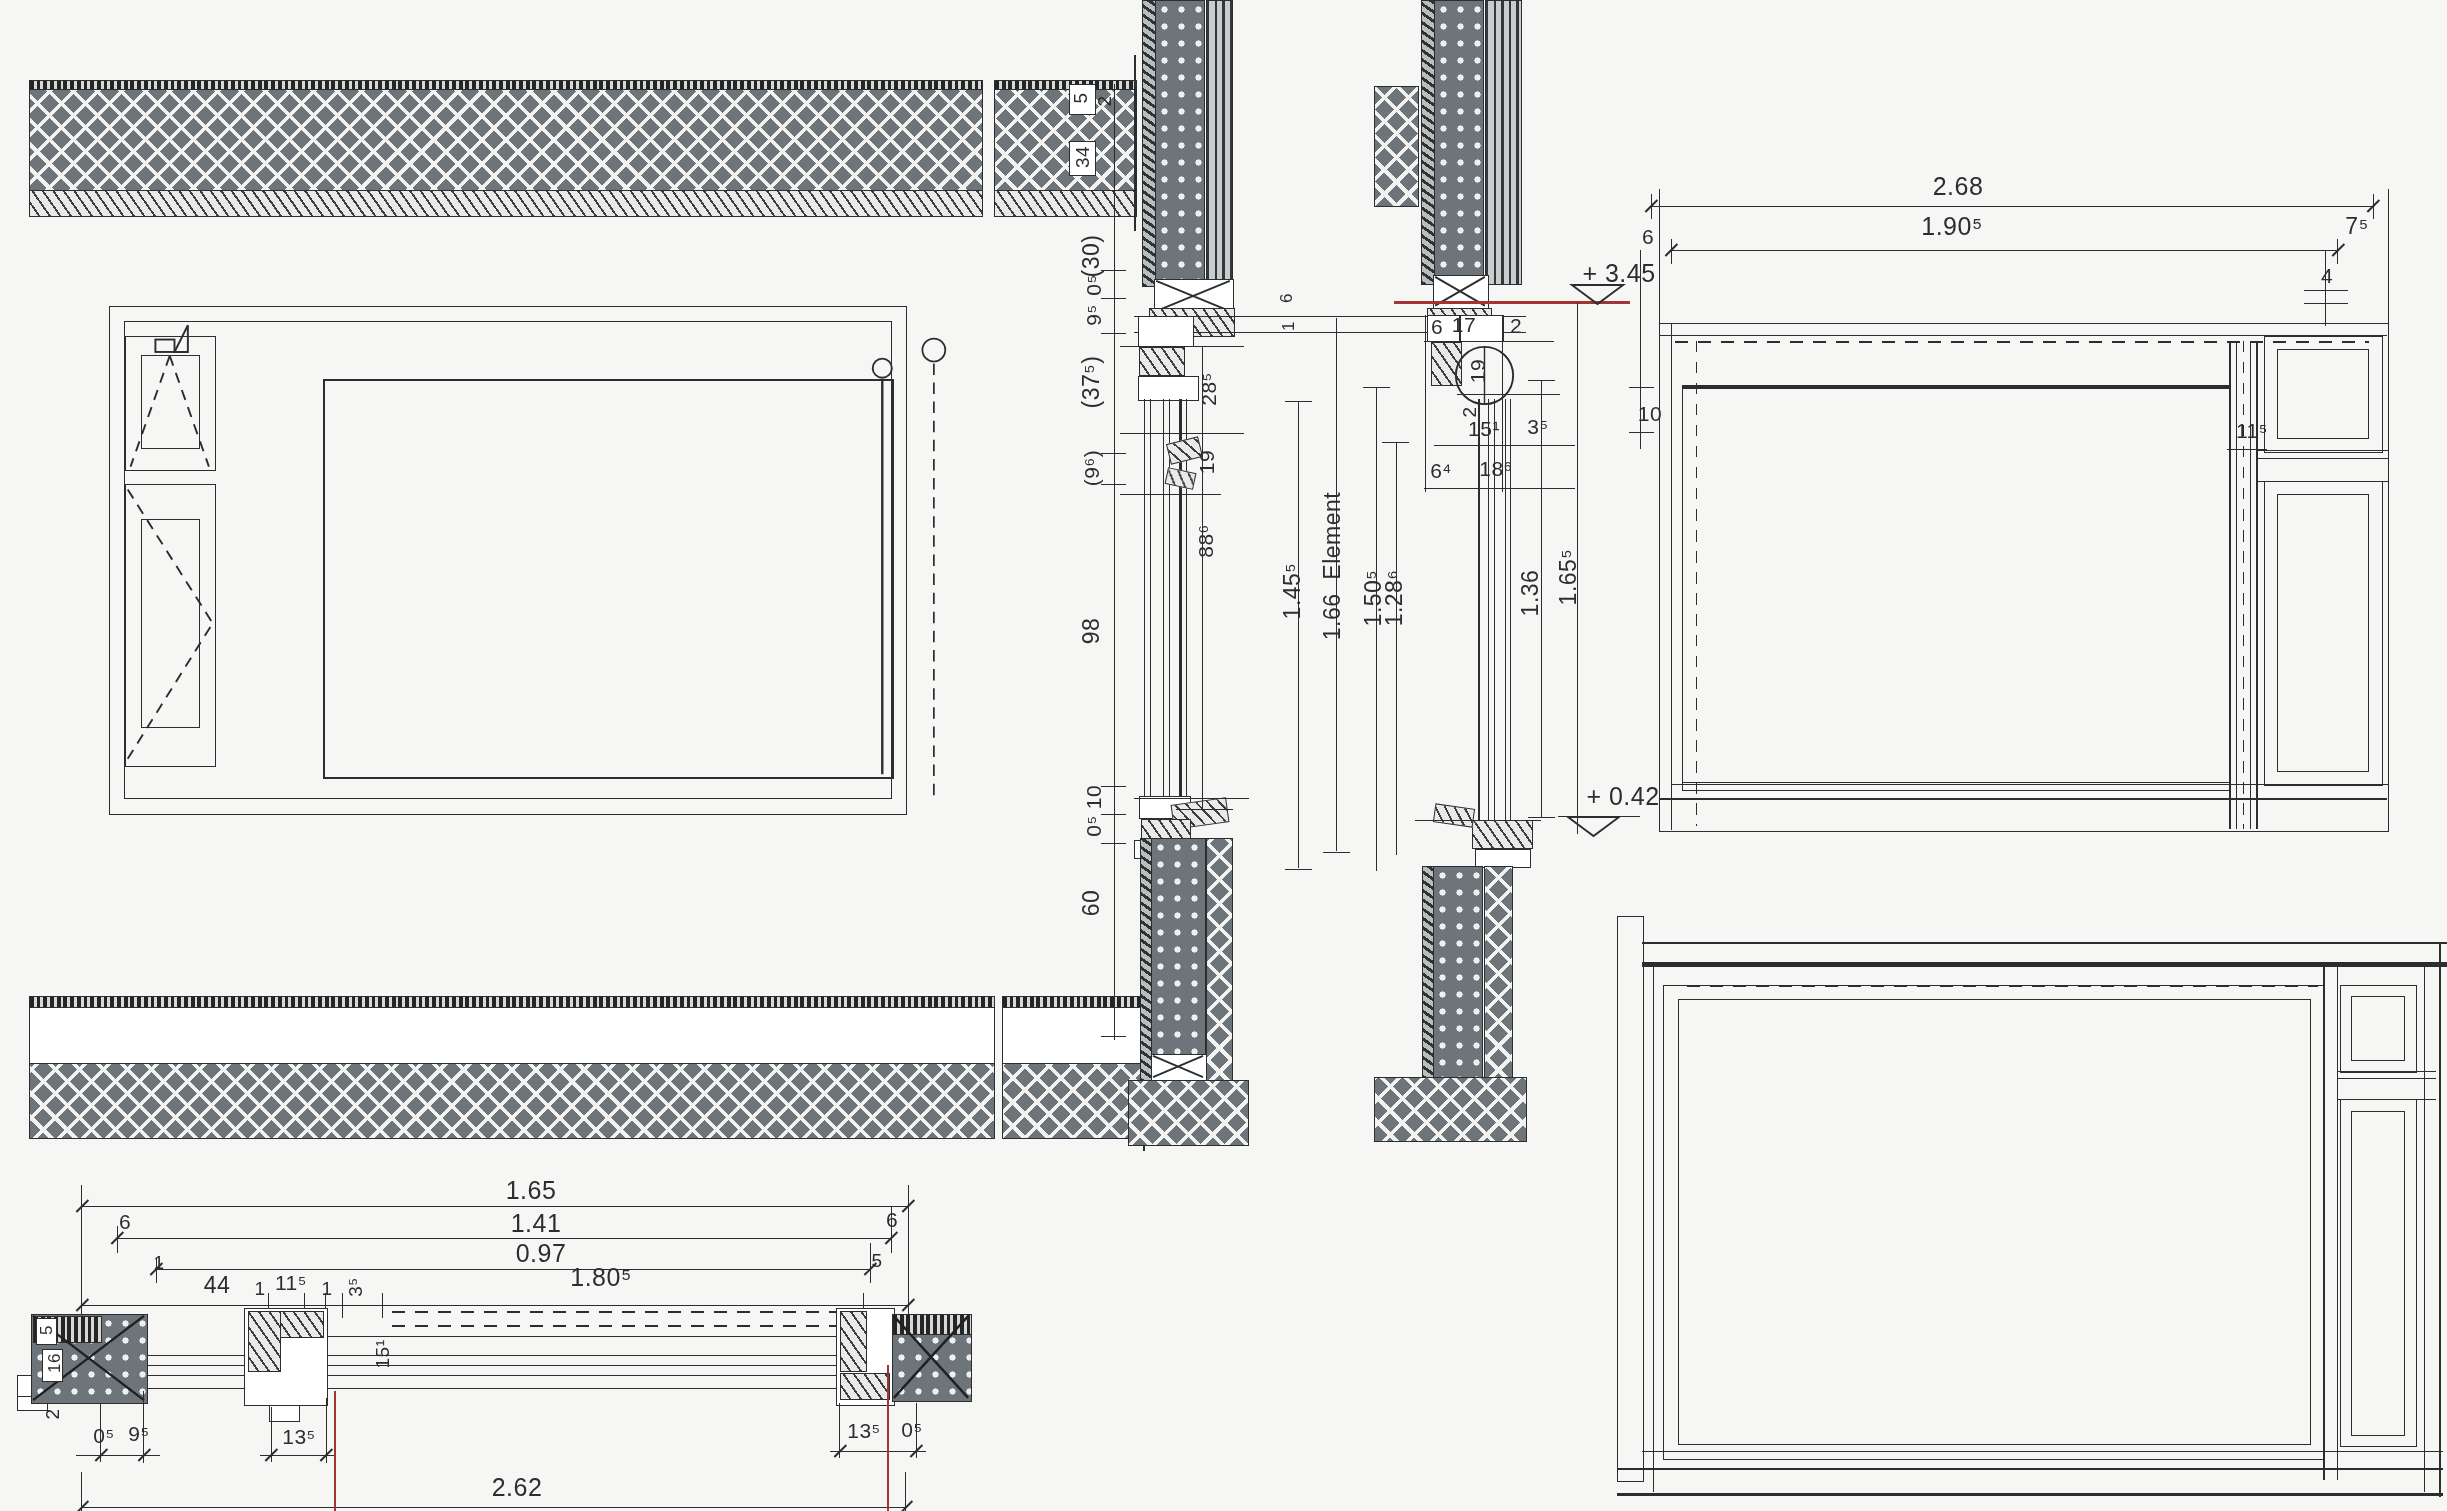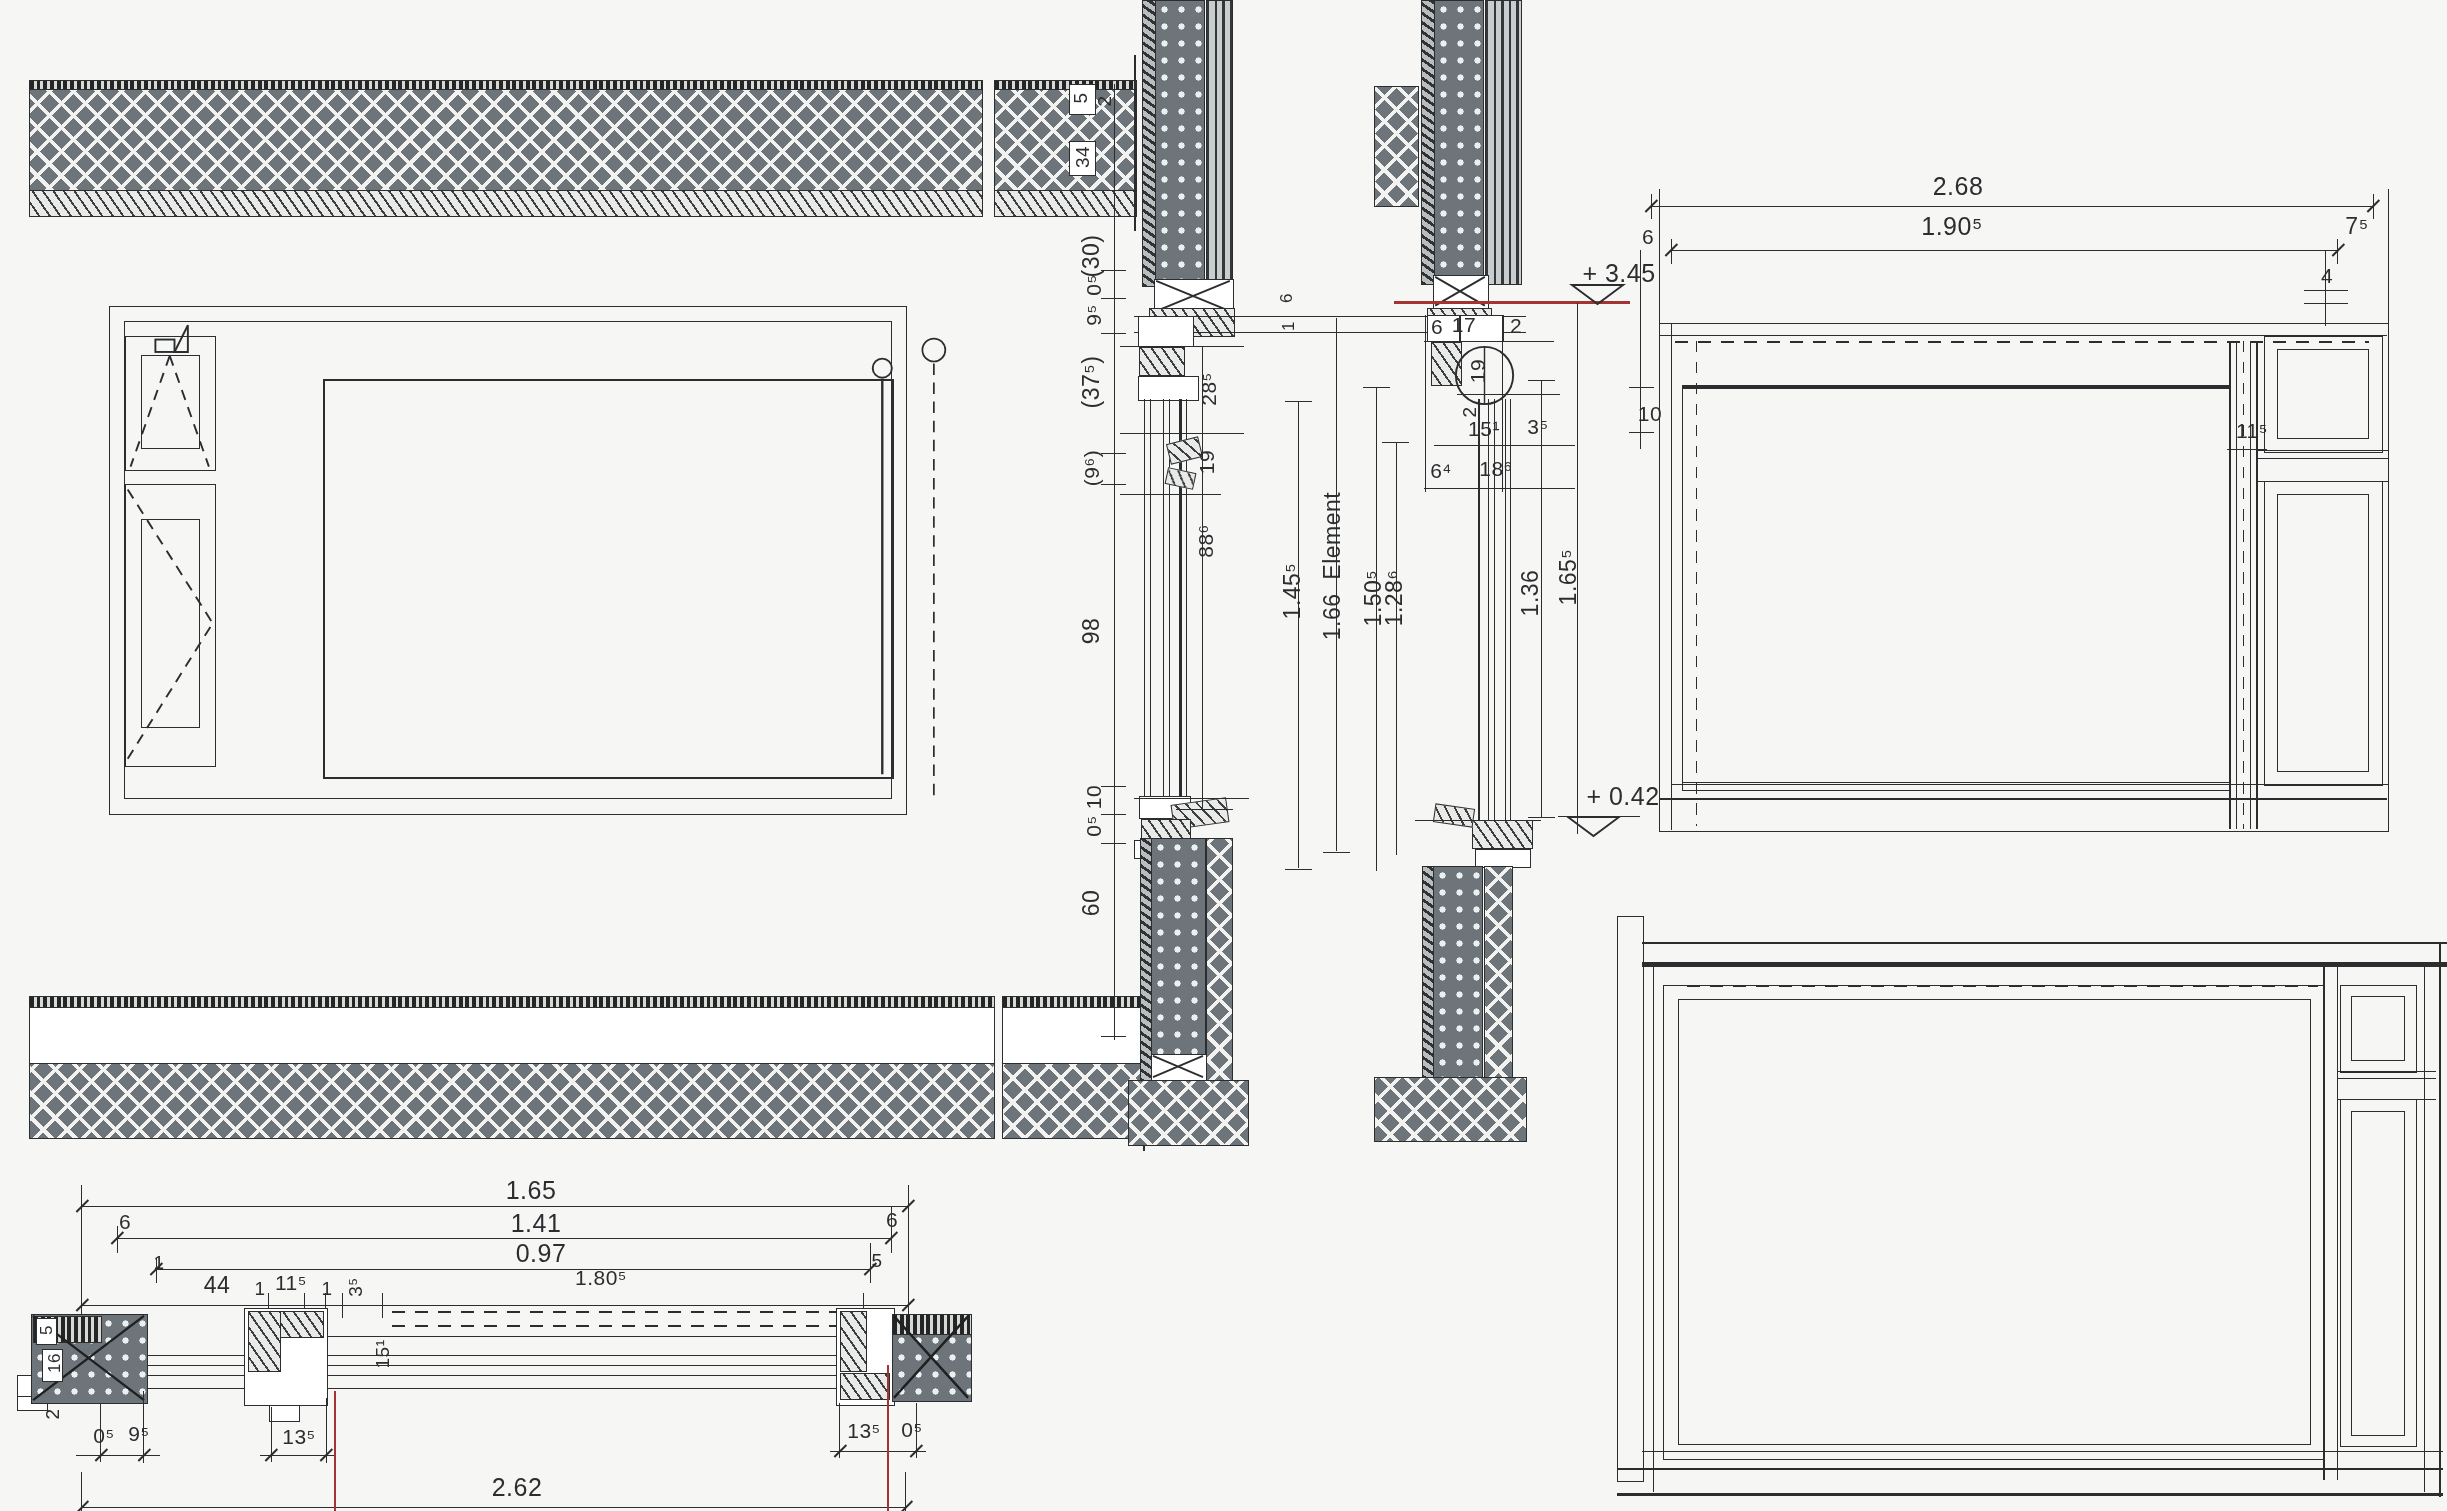--- a/index.html
+++ b/index.html
@@ -429,21 +429,21 @@
       <span class="lb" style="left: 125px; top: 1221px; font-size: 21px;">6</span>
       <span class="lb" style="left: 892px; top: 1219px; font-size: 21px;">6</span>
       <span class="lb" style="left: 541px; top: 1253px; font-size: 25px;">0.97</span>
       <span class="lb" style="left: 159px; top: 1262px; font-size: 19px;">1</span>
       <span class="lb" style="left: 877px; top: 1260px; font-size: 19px;">5</span>
       <span class="lb" style="left: 197px; top: 1285px; font-size: 23px; margin-left: 20px;">44</span>
       <span class="lb" style="left: 260px; top: 1288px; font-size: 19px;">1</span>
       <span class="lb" style="left: 291px; top: 1282px; font-size: 21px;">11⁵</span>
       <span class="lb" style="left: 327px; top: 1288px; font-size: 19px;">1</span>
       <span class="lb r" style="left: 355px; top: 1287px; font-size: 19px;">3⁵</span>
-      <span class="lb" style="left: 601px; top: 1277px; font-size: 21px;">1.80⁵</span>
+      <span class="lb" style="left: 601px; top: 1277px; font-size: 25px;">1.80⁵</span>
       <span class="lb r" style="left: 382px; top: 1354px; font-size: 19px;">15¹</span>
       <span class="lb r" style="left: 46px; top: 1330px; font-size: 17px;">5</span>
       <span class="lb r" style="left: 54px; top: 1363px; font-size: 17px;">16</span>
       <span class="lb r" style="left: 52px; top: 1414px; font-size: 19px;">2</span>
       <span class="lb" style="left: 104px; top: 1435px; font-size: 21px;">0⁵</span>
       <span class="lb" style="left: 139px; top: 1433px; font-size: 21px;">9⁵</span>
       <span class="lb" style="left: 299px; top: 1436px; font-size: 21px;">13⁵</span>
       <span class="lb" style="left: 864px; top: 1430px; font-size: 21px;">13⁵</span>
       <span class="lb" style="left: 912px; top: 1429px; font-size: 21px;">0⁵</span>
       <span class="lb" style="left: 517px; top: 1487px; font-size: 25px;">2.62</span>

